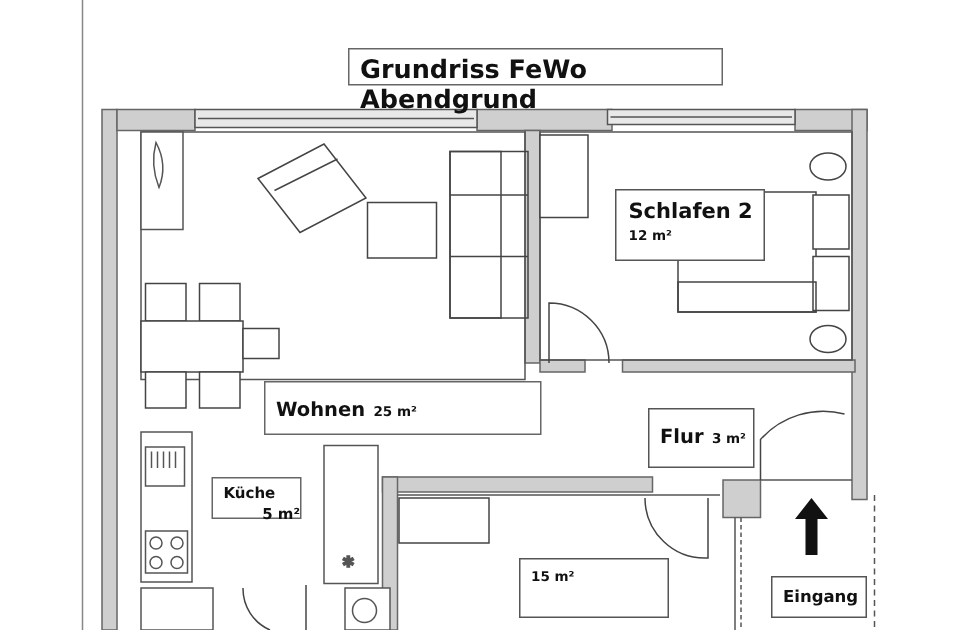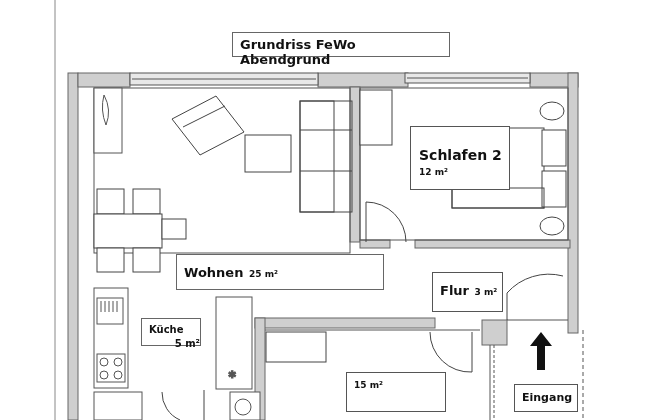--- a/index.html
+++ b/index.html
@@ -1,28 +1,28 @@
 <!DOCTYPE html>
 <html><head>
 <meta charset="utf-8">
 <style>
   html, body { margin: 0; padding: 0; }
   body { width: 650px; height: 420px; background: #ffffff; position: relative; overflow: hidden;
          font-family: "Liberation Sans", "DejaVu Sans", sans-serif; }
   .plan { position: absolute; left: 0; top: 0; width: 650px; height: 420px; }
   .label { position: absolute; background: #fff; border: 1px solid #555; color: #111;
            font-family: "DejaVu Sans", sans-serif; font-weight: bold; box-sizing: border-box; }
-  .title { left: 232px; top: 32px; width: 218px; height: 25px; font-size: 13px;
+  .title { left: 232px; top: 32px; width: 250px; height: 25px; font-size: 17px;
            padding: 4px 0 0 7px; border-color: #666; }
   .room-name { font-size: 13px; }
   .room-area { font-size: 9px; }
-  .lbl-schlafen2 { left: 410px; top: 126px; width: 100px; height: 64px; padding: 20px 0 0 8px; }
+  .lbl-schlafen2 { left: 410px; top: 126px; width: 100px; height: 48px; padding: 6px 0 0 8px; }
   .lbl-schlafen2 .room-name { display:block; font-size: 14px; }
   .lbl-schlafen2 .room-area { display:block; margin-top: 4px; }
-  .lbl-wohnen { left: 176px; top: 254px; width: 208px; height: 36px; padding: 7px 0 0 7px; border-color:#666; }
+  .lbl-wohnen { left: 176px; top: 254px; width: 185px; height: 36px; padding: 7px 0 0 7px; border-color:#666; }
   .lbl-kueche { left: 141px; top: 318px; width: 60px; height: 28px; padding: 5px 0 0 7px; border-color:#666; }
   .lbl-kueche .room-name { display:block; font-size: 10px; }
   .lbl-kueche .room-area { display:block; font-size: 10px; margin-top: 3px; text-align: right; }
   .lbl-flur { left: 432px; top: 272px; width: 71px; height: 40px; padding: 7px 0 0 7px; }
   .lbl-schlafen1 { left: 346px; top: 372px; width: 100px; height: 40px; padding: 4px 0 0 7px; }
   .lbl-schlafen1 .room-name { display:block; font-size: 14px; }
   .lbl-schlafen1 .room-area { display:block; margin-top: 3px; }
   .lbl-eingang { left: 514px; top: 384px; width: 64px; height: 28px; padding: 6px 0 0 7px; font-size: 11px; }
 </style>
 </head>

